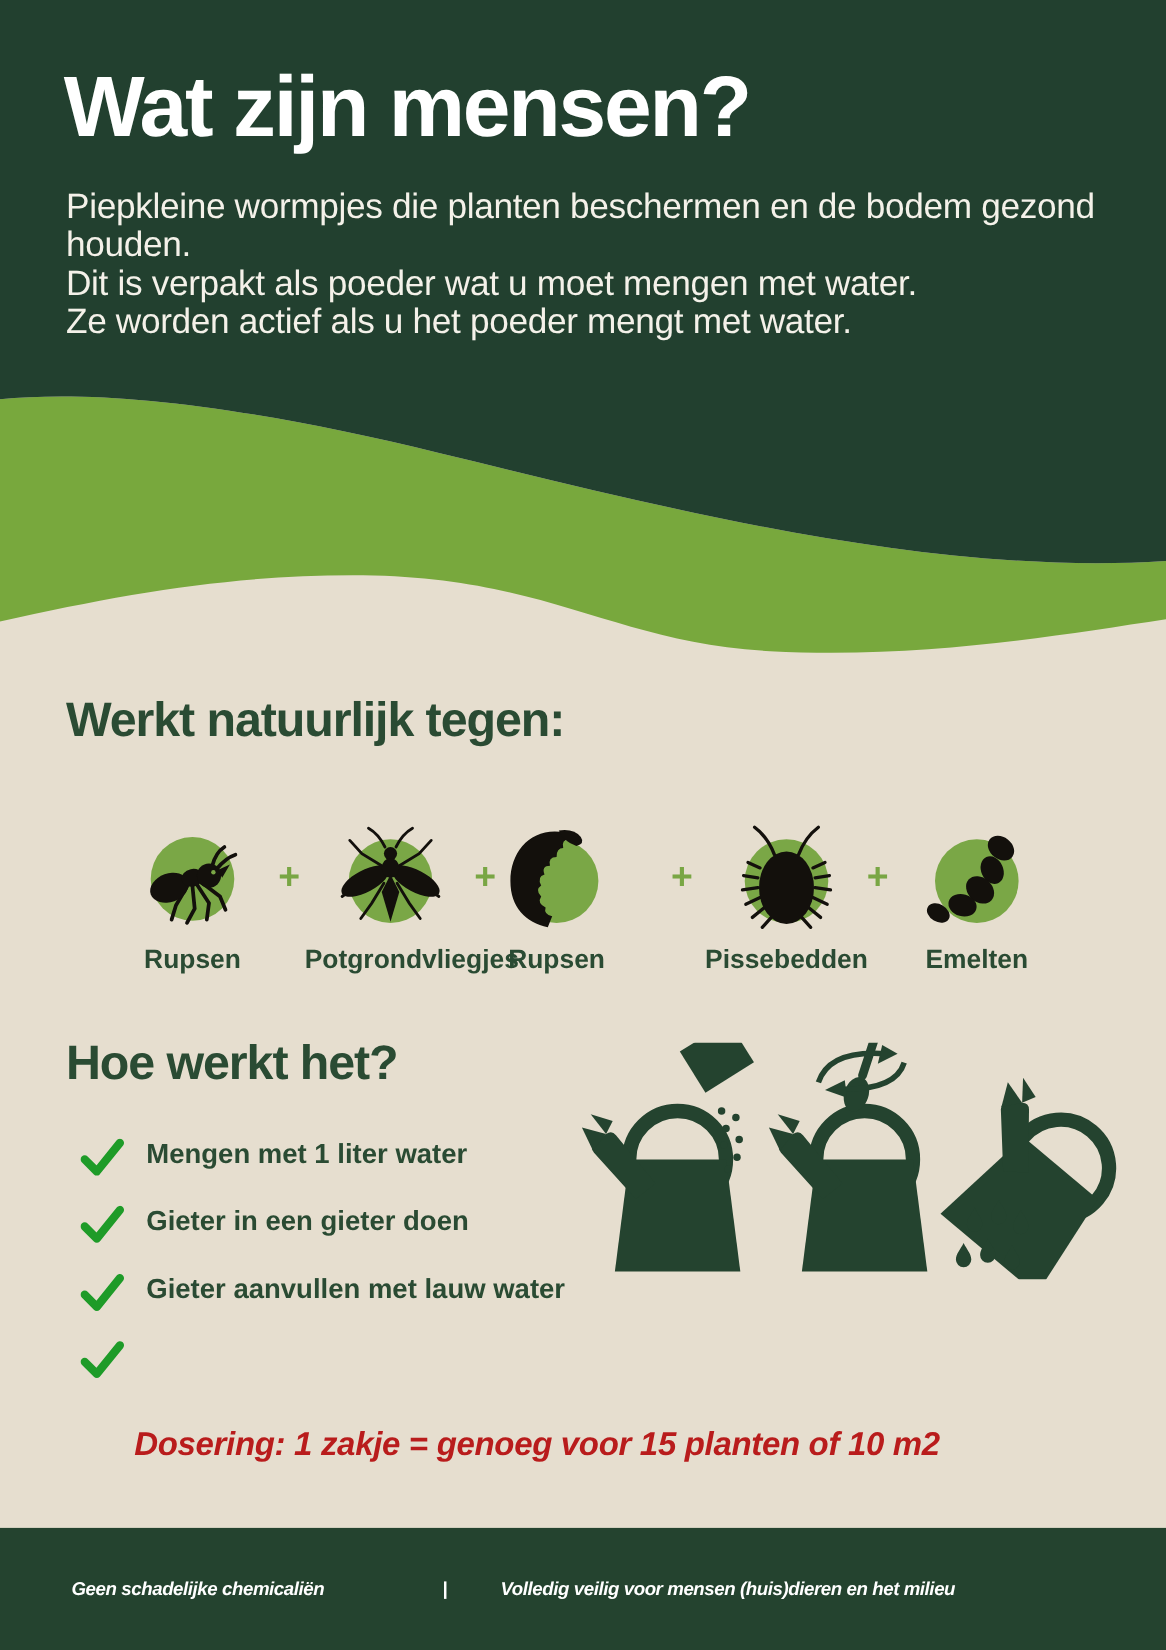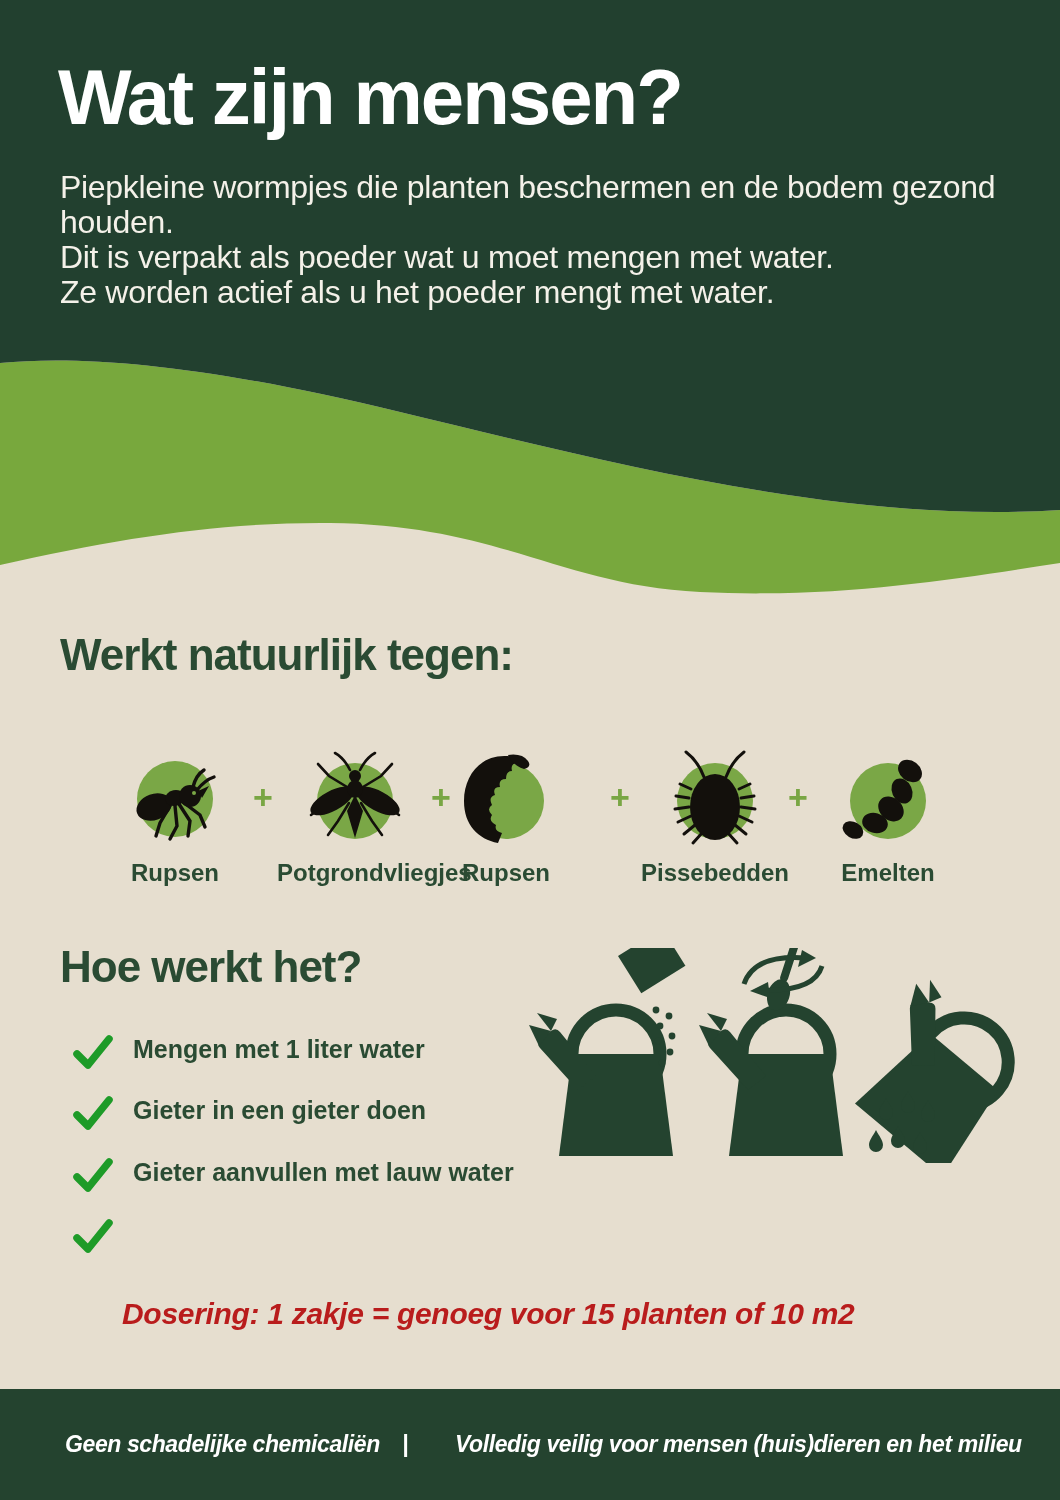--- a/index.html
+++ b/index.html
@@ -31,21 +31,21 @@
   .cans{position:absolute;left:520px;top:948px;}
   .check-row{position:absolute;left:73px;display:flex;}
   .check-row svg{flex:0 0 auto;margin-right:20px;}
   .check-text{color:#2A4B33;font-weight:bold;font-size:25px;white-space:nowrap;}
   .dosage{position:absolute;left:122px;top:1297px;color:#b91c1c;font-weight:bold;
           font-style:italic;font-size:30px;letter-spacing:-0.3px;white-space:nowrap;}
 
   
   .footer{position:absolute;left:0;top:1389px;width:1060px;height:111px;background:#24432F;}
   .footer span{position:absolute;top:0;height:111px;display:flex;align-items:center;
-               color:#FFFFFF;font-weight:bold;font-style:italic;font-size:23px;
+               color:#FFFFFF;font-weight:bold;font-style:italic;font-size:17px;
                letter-spacing:-0.4px;white-space:nowrap;}
   .f-left{left:65px;}
   .f-div{left:402px;font-style:normal;font-weight:normal;font-size:26px;}
   .f-right{left:455px;}
 </style>
 </head>
 <body>
 
 <div class="hero">
   <div class="hero-title">Wat zijn mensen?</div>

